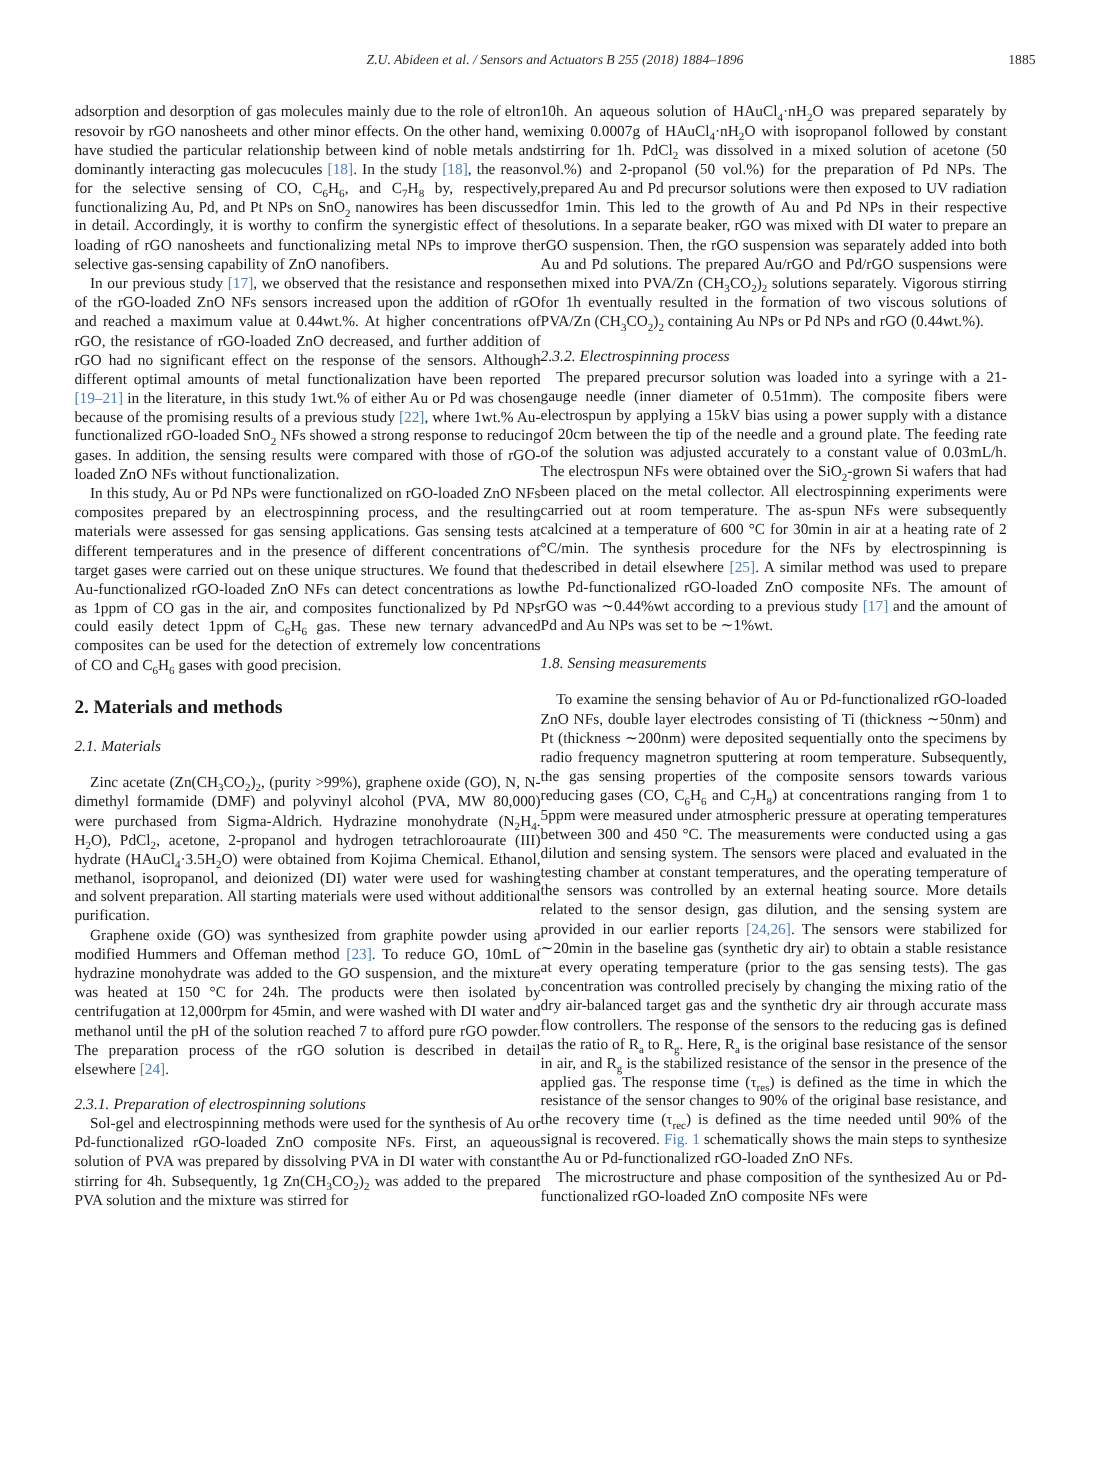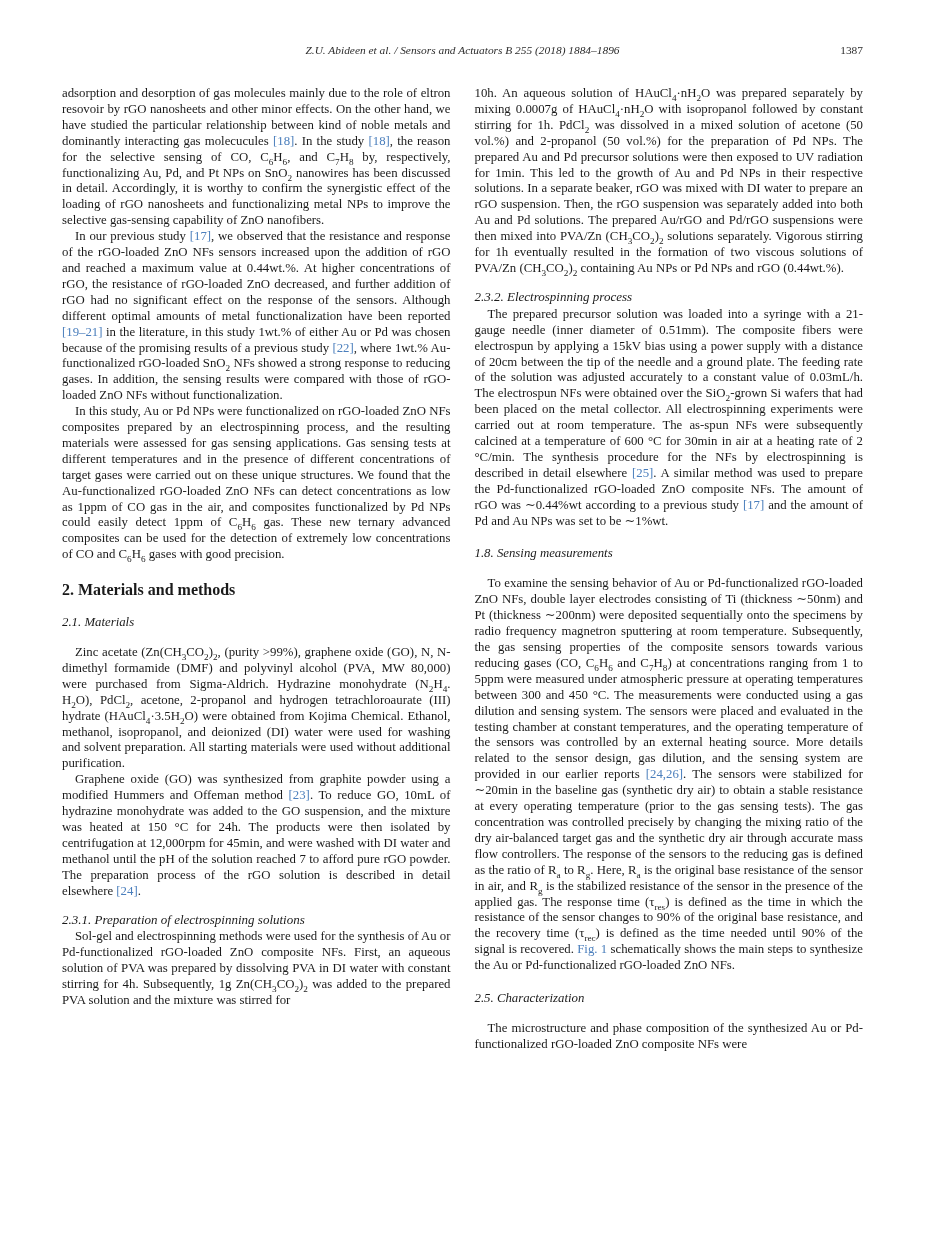--- a/index.html
+++ b/index.html
@@ -24,21 +24,20 @@
     margin-bottom: 30px;
   }
   .page-num {
     position: absolute;
     right: 0; top: 0;
     font-style: normal;
     font-size: 11.4px;
   }
   .columns {
     display: flex;
-    gap: 24px;
     align-items: flex-start;
   }
   .col {
     width: 388.5px;
     font-size: 12.8px;
     line-height: 15.9px;
     text-align: justify;
     hyphens: auto;
     -webkit-hyphens: auto;
   }
@@ -69,21 +68,21 @@
   sub { font-size: 0.72em; line-height: 0; }
   .cite { color: var(--citation-link, #4a7ebc); }
 </style>
 </head>
 <body>
 
 <div class="page">
 
   <header class="running-head">
     <span>Z.U. Abideen et al. / Sensors and Actuators B 255 (2018) 1884–1896</span>
-    <span class="page-num">1387</span>
+    <span class="page-num">1885</span>
   </header>
 
   <main class="columns">
 
     <section class="col">
       <p class="para">adsorption and desorption of gas molecules mainly due to the role of eltron resovoir by rGO nanosheets and other minor effects. On the other hand, we have studied the particular relationship between kind of noble metals and dominantly interacting gas molecucules <span class="cite">[18]</span>. In the study <span class="cite">[18]</span>, the reason for the selective sensing of CO, C<sub>6</sub>H<sub>6</sub>, and C<sub>7</sub>H<sub>8</sub> by, respectively, functionalizing Au, Pd, and Pt NPs on SnO<sub>2</sub> nanowires has been discussed in detail. Accordingly, it is worthy to confirm the synergistic effect of the loading of rGO nanosheets and functionalizing metal NPs to improve the selective gas-sensing capability of ZnO nanofibers.</p>
       <p class="para indent">In our previous study <span class="cite">[17]</span>, we observed that the resistance and response of the rGO-loaded ZnO NFs sensors increased upon the addition of rGO and reached a maximum value at 0.44wt.%. At higher concentrations of rGO, the resistance of rGO-loaded ZnO decreased, and further addition of rGO had no significant effect on the response of the sensors. Although different optimal amounts of metal functionalization have been reported <span class="cite">[19–21]</span> in the literature, in this study 1wt.% of either Au or Pd was chosen because of the promising results of a previous study <span class="cite">[22]</span>, where 1wt.% Au-functionalized rGO-loaded SnO<sub>2</sub> NFs showed a strong response to reducing gases. In addition, the sensing results were compared with those of rGO-loaded ZnO NFs without functionalization.</p>
       <p class="para indent">In this study, Au or Pd NPs were functionalized on rGO-loaded ZnO NFs composites prepared by an electrospinning process, and the resulting materials were assessed for gas sensing applications. Gas sensing tests at different temperatures and in the presence of different concentrations of target gases were carried out on these unique structures. We found that the Au-functionalized rGO-loaded ZnO NFs can detect concentrations as low as 1ppm of CO gas in the air, and composites functionalized by Pd NPs could easily detect 1ppm of C<sub>6</sub>H<sub>6</sub> gas. These new ternary advanced composites can be used for the detection of extremely low concentrations of CO and C<sub>6</sub>H<sub>6</sub> gases with good precision.</p>
       <h2 class="h-section">2. Materials and methods</h2>
       <h3 class="h-sub">2.1. Materials</h3>
@@ -92,18 +91,17 @@
       <h4 class="h-subsub">2.3.1. Preparation of electrospinning solutions</h4>
       <p class="para indent">Sol-gel and electrospinning methods were used for the synthesis of Au or Pd-functionalized rGO-loaded ZnO composite NFs. First, an aqueous solution of PVA was prepared by dissolving PVA in DI water with constant stirring for 4h. Subsequently, 1g Zn(CH<sub>3</sub>CO<sub>2</sub>)<sub>2</sub> was added to the prepared PVA solution and the mixture was stirred for</p>
     </section>
 
     <section class="col">
       <p class="para">10h. An aqueous solution of HAuCl<sub>4</sub>·nH<sub>2</sub>O was prepared separately by mixing 0.0007g of HAuCl<sub>4</sub>·nH<sub>2</sub>O with isopropanol followed by constant stirring for 1h. PdCl<sub>2</sub> was dissolved in a mixed solution of acetone (50 vol.%) and 2-propanol (50 vol.%) for the preparation of Pd NPs. The prepared Au and Pd precursor solutions were then exposed to UV radiation for 1min. This led to the growth of Au and Pd NPs in their respective solutions. In a separate beaker, rGO was mixed with DI water to prepare an rGO suspension. Then, the rGO suspension was separately added into both Au and Pd solutions. The prepared Au/rGO and Pd/rGO suspensions were then mixed into PVA/Zn (CH<sub>3</sub>CO<sub>2</sub>)<sub>2</sub> solutions separately. Vigorous stirring for 1h eventually resulted in the formation of two viscous solutions of PVA/Zn (CH<sub>3</sub>CO<sub>2</sub>)<sub>2</sub> containing Au NPs or Pd NPs and rGO (0.44wt.%).</p>
       <h4 class="h-subsub">2.3.2. Electrospinning process</h4>
       <p class="para indent">The prepared precursor solution was loaded into a syringe with a 21-gauge needle (inner diameter of 0.51mm). The composite fibers were electrospun by applying a 15kV bias using a power supply with a distance of 20cm between the tip of the needle and a ground plate. The feeding rate of the solution was adjusted accurately to a constant value of 0.03mL/h. The electrospun NFs were obtained over the SiO<sub>2</sub>-grown Si wafers that had been placed on the metal collector. All electrospinning experiments were carried out at room temperature. The as-spun NFs were subsequently calcined at a temperature of 600 °C for 30min in air at a heating rate of 2 °C/min. The synthesis procedure for the NFs by electrospinning is described in detail elsewhere <span class="cite">[25]</span>. A similar method was used to prepare the Pd-functionalized rGO-loaded ZnO composite NFs. The amount of rGO was ∼0.44%wt according to a previous study <span class="cite">[17]</span> and the amount of Pd and Au NPs was set to be ∼1%wt.</p>
       <h3 class="h-sub">1.8. Sensing measurements</h3>
       <p class="para indent">To examine the sensing behavior of Au or Pd-functionalized rGO-loaded ZnO NFs, double layer electrodes consisting of Ti (thickness ∼50nm) and Pt (thickness ∼200nm) were deposited sequentially onto the specimens by radio frequency magnetron sputtering at room temperature. Subsequently, the gas sensing properties of the composite sensors towards various reducing gases (CO, C<sub>6</sub>H<sub>6</sub> and C<sub>7</sub>H<sub>8</sub>) at concentrations ranging from 1 to 5ppm were measured under atmospheric pressure at operating temperatures between 300 and 450 °C. The measurements were conducted using a gas dilution and sensing system. The sensors were placed and evaluated in the testing chamber at constant temperatures, and the operating temperature of the sensors was controlled by an external heating source. More details related to the sensor design, gas dilution, and the sensing system are provided in our earlier reports <span class="cite">[24,26]</span>. The sensors were stabilized for ∼20min in the baseline gas (synthetic dry air) to obtain a stable resistance at every operating temperature (prior to the gas sensing tests). The gas concentration was controlled precisely by changing the mixing ratio of the dry air-balanced target gas and the synthetic dry air through accurate mass flow controllers. The response of the sensors to the reducing gas is defined as the ratio of R<sub>a</sub> to R<sub>g</sub>. Here, R<sub>a</sub> is the original base resistance of the sensor in air, and R<sub>g</sub> is the stabilized resistance of the sensor in the presence of the applied gas. The response time (τ<sub>res</sub>) is defined as the time in which the resistance of the sensor changes to 90% of the original base resistance, and the recovery time (τ<sub>rec</sub>) is defined as the time needed until 90% of the signal is recovered. <span class="cite">Fig. 1</span> schematically shows the main steps to synthesize the Au or Pd-functionalized rGO-loaded ZnO NFs.</p>
-      <h3 class="h-sub">2.5. Characterization</h3>
       <p class="para indent">The microstructure and phase composition of the synthesized Au or Pd-functionalized rGO-loaded ZnO composite NFs were</p>
     </section>
 
   </main>
 </div>
 
 </body></html>

